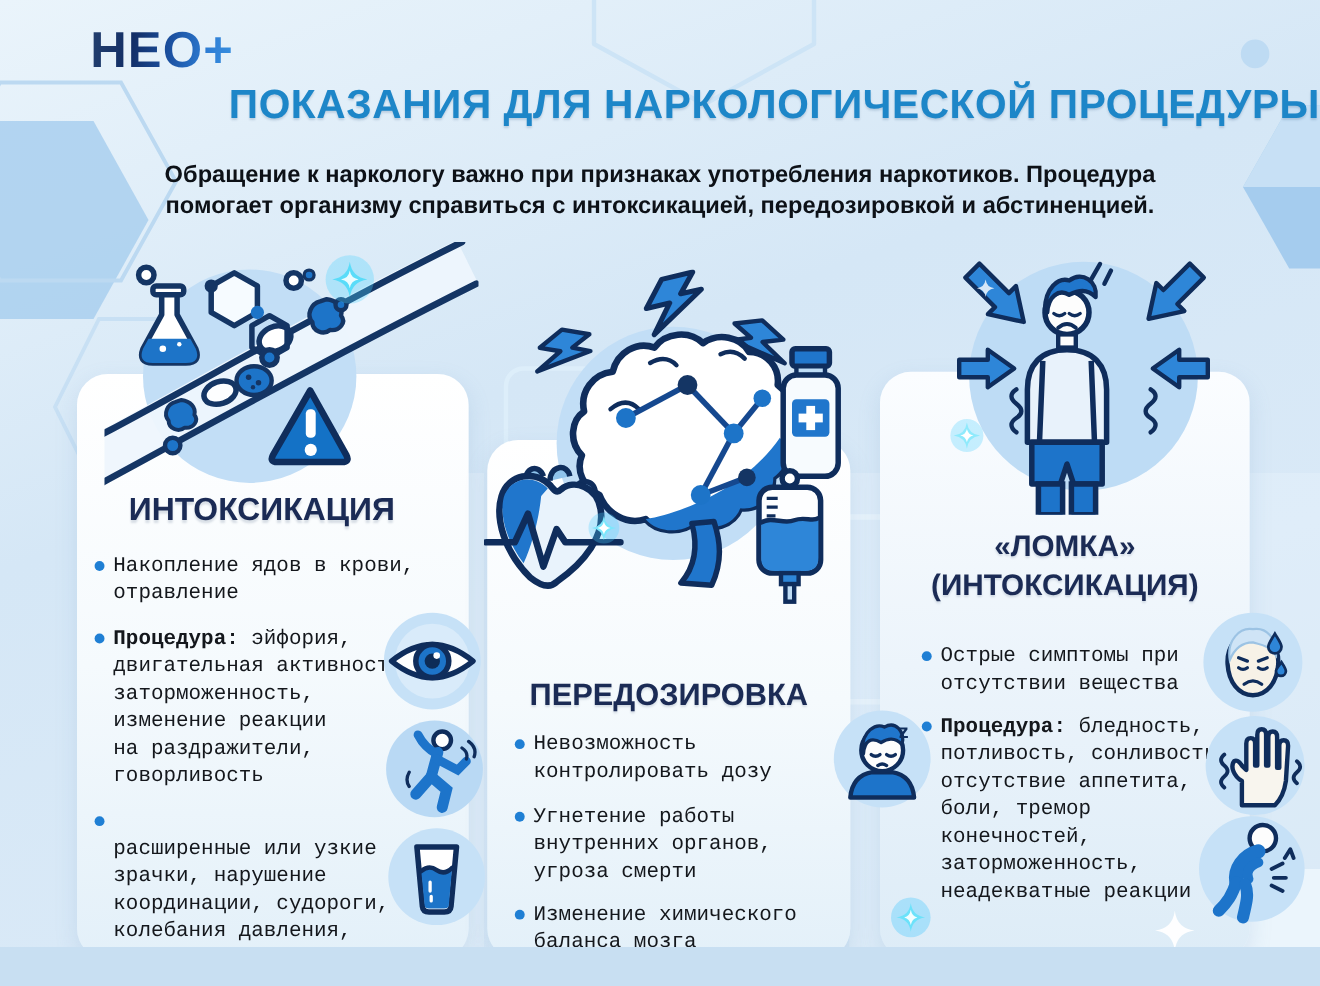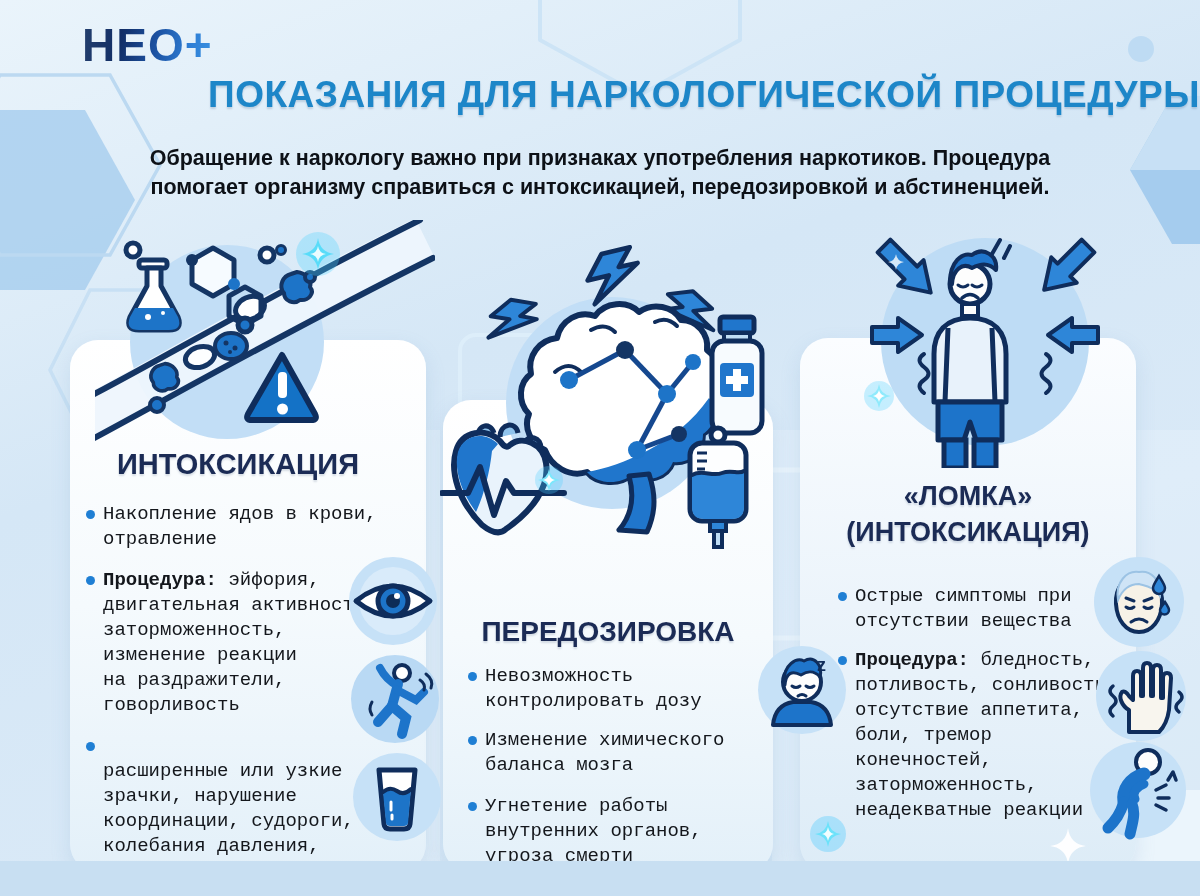--- a/index.html
+++ b/index.html
@@ -222,30 +222,30 @@
 обезвоживание</span></span>
       </li>
   </ul>
 
   <ul class="bullets" style="left:468px;top:664px;width:300px;">
     <li>
         <span class="dot"></span>
       <span class="btxt"><span>Невозможность
 контролировать дозу</span></span>
       </li>
-    <li style="margin-top:-2px">
-        <span class="dot"></span>
-      <span class="btxt"><span>Изменение химического
-баланса мозга</span></span>
-      </li>
     <li>
         <span class="dot"></span>
       <span class="btxt"><span>Угнетение работы
 внутренних органов,
 угроза смерти</span></span>
+      </li>
+    <li style="margin-top:-2px">
+        <span class="dot"></span>
+      <span class="btxt"><span>Изменение химического
+баланса мозга</span></span>
       </li>
   </ul>
 
   <ul class="bullets" style="left:838px;top:584px;width:296px;">
     <li>
         <span class="dot"></span>
       <span class="btxt"><span>Острые симптомы при
 отсутствии вещества</span></span>
       </li>
     <li style="margin-top:-2px">

